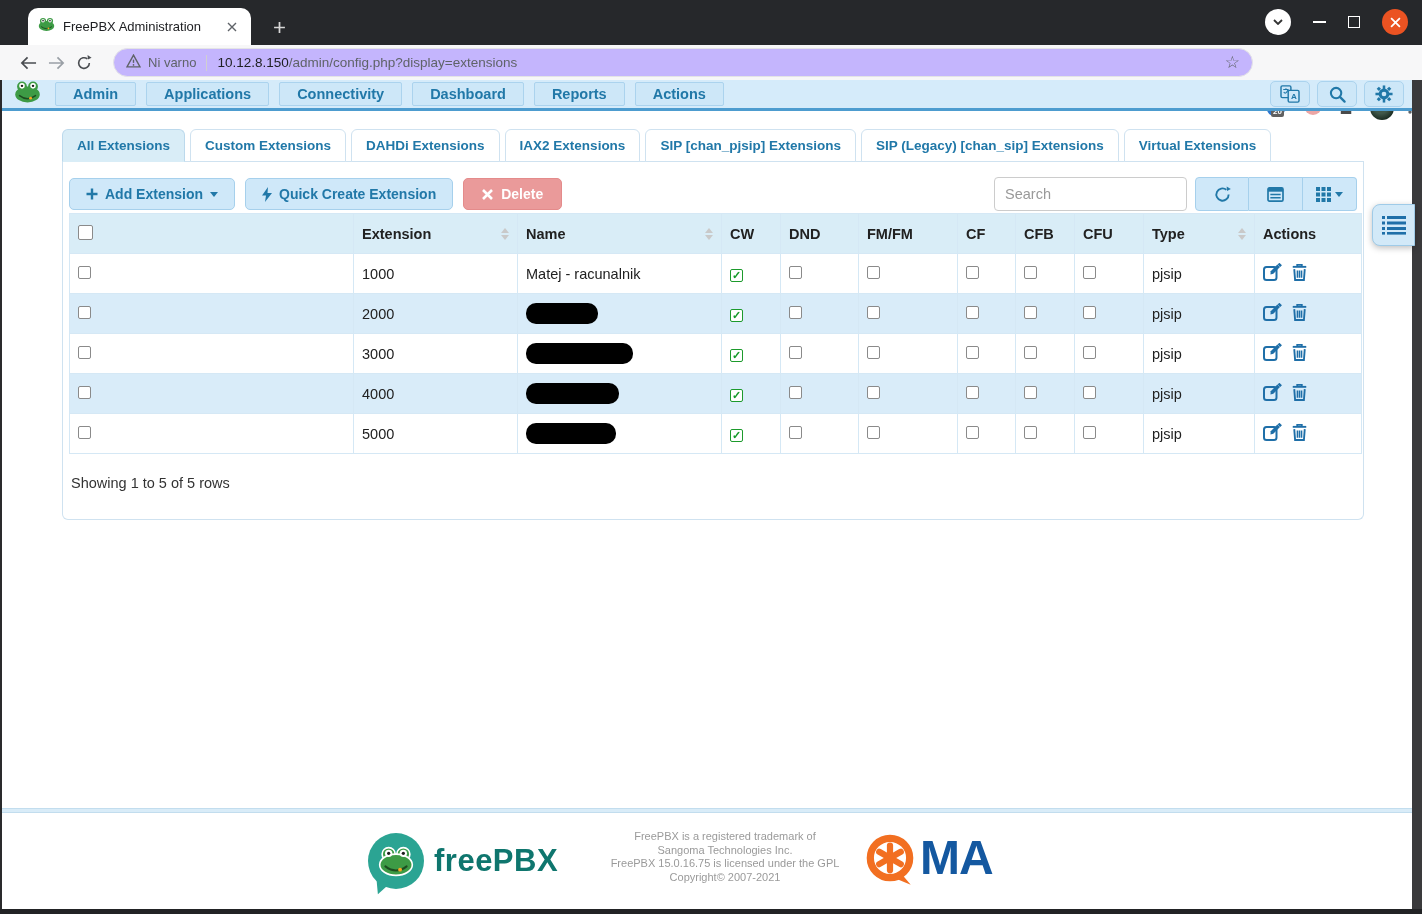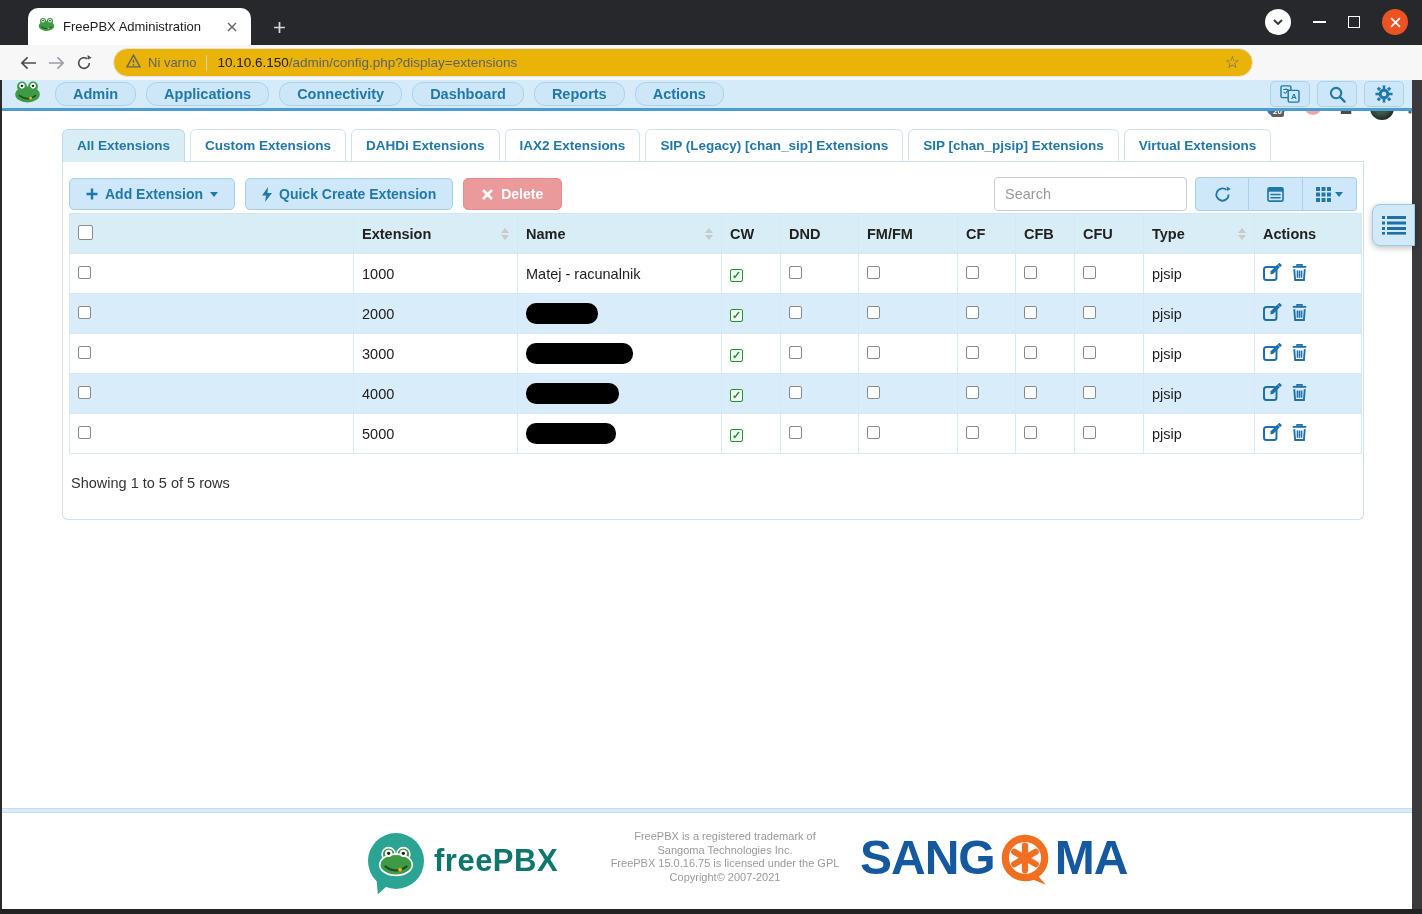--- a/index.html
+++ b/index.html
@@ -14,35 +14,35 @@
   .btab-close svg { display:block; }
   .newtab { position:absolute; left:266px; top:14px; width:26px; height:26px; display:flex; align-items:center; justify-content:center; border-radius:50%; }
   .winctl { position:absolute; right:14px; top:9px; display:flex; align-items:center; gap:22px; }
   .wc-circle { width:26px; height:26px; border-radius:50%; background:#fff; display:flex; align-items:center; justify-content:center; }
   .wc-min { width:13px; height:2px; background:#fff; }
   .wc-max { width:12px; height:12px; border:1.6px solid #fff; }
   .wc-close { width:26px; height:26px; border-radius:50%; background:#eb5322; display:flex; align-items:center; justify-content:center; }
 
   .toolbar { position:absolute; left:0; top:45px; width:1422px; height:35px; background:#f7f7f8; display:flex; align-items:center; }
   .navbtn { width:28px; height:28px; display:flex; align-items:center; justify-content:center; border-radius:50%; }
-  .omnibox { position:absolute; left:113px; top:3px; width:1140px; height:29px; background:#eab308; border:1px solid #e4e4e6; border-radius:15px; display:flex; align-items:center; padding:0 12px; }
+  .omnibox { position:absolute; left:113px; top:3px; width:1140px; height:29px; background:#c4b5fd; border:1px solid #e4e4e6; border-radius:15px; display:flex; align-items:center; padding:0 12px; }
   .sec-label { font-size:13px; color:#5f6368; margin:0 10px 0 7px; }
   .omni-div { width:1px; height:16px; background:#d0d0d0; margin-right:10px; }
   .url-domain { font-size:13.5px; color:#202124; }
   .url-path { font-size:13.5px; color:#5f6368; }
   .omni-star { margin-left:auto; font-size:17px; color:#5f6368; }
   .extrow { position:absolute; right:10px; top:45px; height:35px; display:flex; align-items:center; gap:14px; }
   .badge20 { position:absolute; left:6px; top:10px; background:#616161; color:#fff; font-size:8px; font-weight:bold; padding:1px 2px; border-radius:2px; }
   .avatar { width:24px; height:24px; border-radius:50%; background:radial-gradient(circle at 45% 40%, #41584a 0 40%, #1a2a20 75%); }
 
   
   .fpbx-nav { position:absolute; left:0; top:80px; width:1422px; height:31px; background:#d5ebfa; border-bottom:3px solid #4d9ccf; display:flex; align-items:center; }
   .frog-wrap { margin:0 14px 0 14px; }
   .nav-items { display:flex; gap:10px; }
-  .nav-item { background:#cde7f8; border:1px solid #abd3ee; border-radius:11px; color:#2178a8; font-weight:bold; font-size:14.5px; padding:3px 17px; cursor:pointer; }
+  .nav-item { background:#cde7f8; border:1px solid #abd3ee; border-radius:2px; color:#2178a8; font-weight:bold; font-size:14.5px; padding:3px 17px; cursor:pointer; }
   .nav-right { margin-left:auto; margin-right:18px; display:flex; gap:7px; }
   .nav-iconbtn { width:40px; height:26px; background:#cde7f8; border:1px solid #abd3ee; border-radius:5px; display:flex; align-items:center; justify-content:center; }
 
   
   .content { position:absolute; left:2px; top:114px; width:1156px; height:694px; background:#fff; }
   .fpbx-tabs { position:absolute; left:60px; top:15px; width:1302px; display:flex; gap:5px; border-bottom:1px solid #cfe2f0; align-items:flex-end; }
   .ftab { position:relative; margin-bottom:-1px; background:#fff; border:1px solid #cfe2f0; border-radius:6px 6px 0 0; color:#2178a8; font-weight:bold; font-size:13.5px; padding:8px 14px; white-space:nowrap; cursor:pointer; }
   .ftab.active { background:#d9edf7; border-color:#bcd9ec; border-bottom-color:#d9edf7; }
 
   .panel { position:absolute; left:60px; top:48px; width:1302px; height:358px; border:1px solid #cfe2f0; border-top:none; border-radius:0 0 6px 6px; background:#fff; padding:15px 6px 0 6px; }
@@ -164,21 +164,21 @@
     <div class="omnibox">
       <span>
         <svg width="15" height="14" viewBox="0 0 16 15">
             <path d="M8 1.2 L15 13.8 H1 Z" fill="none" stroke="#5f6368" stroke-width="1.5"></path>
             <path d="M8 6 V9.5" stroke="#5f6368" stroke-width="1.5"></path>
             <circle cx="8" cy="11.7" r="0.9" fill="#5f6368"></circle>
           </svg>
       </span>
       <span class="sec-label">Ni varno</span>
       <span class="omni-div"></span>
-      <span class="url-domain">10.10.6.150</span>
+      <span class="url-domain">10.12.8.150</span>
         <span class="url-path">/admin/config.php?display=extensions</span>
       <span class="omni-star">☆</span>
     </div>
     <div class="extrow">
       <span style="position:relative;width:24px;height:24px">
         <svg width="22" height="22" viewBox="0 0 22 22">
             <circle cx="11" cy="11" r="8" fill="none" stroke="#2e77d0" stroke-width="3.4" stroke-dasharray="5 3.2"></circle>
           </svg>
         <span class="badge20">20</span>
       </span>
@@ -259,22 +259,22 @@
       </span>
     </div>
   </div>
 
   <div class="content">
     <div class="fpbx-tabs" id="fpbx-tabs">
         <div class="ftab active">All Extensions</div>
         <div class="ftab">Custom Extensions</div>
         <div class="ftab">DAHDi Extensions</div>
         <div class="ftab">IAX2 Extensions</div>
+        <div class="ftab">SIP [chan_pjsip] Extensions</div>
         <div class="ftab">SIP (Legacy) [chan_sip] Extensions</div>
-        <div class="ftab">SIP [chan_pjsip] Extensions</div>
         <div class="ftab">Virtual Extensions</div>
       </div>
 
     <div class="panel">
       <div class="actionbar">
         <button class="btn-blue">
           <svg width="12" height="12" viewBox="0 0 12 12">
               <path d="M6 0.5 V11.5 M0.5 6 H11.5" stroke="#2178a8" stroke-width="2.4"></path>
             </svg>
           <span>Add Extension</span>
@@ -553,21 +553,20 @@
       <div class="fp-tail"></div>
     </div>
     <div class="fp-text">freePBX</div>
     <div class="ft-center" id="ft-center">
         <div>FreePBX is a registered trademark of</div>
         <div>Sangoma Technologies Inc.</div>
         <div>FreePBX 15.0.16.75 is licensed under the GPL</div>
         <div>Copyright© 2007-2021</div>
       </div>
     <div class="sangoma">
-      <span class="sg-txt">SANG</span>
       <span class="sg-bubble">
         <svg width="58" height="58" viewBox="0 0 56 56">
             <circle cx="28" cy="26" r="19" fill="none" stroke="#f26f21" stroke-width="7"></circle>
             <path d="M38 40 L48 52 L31 45 Z" fill="#f26f21"></path>
             <g stroke="#f26f21" stroke-width="6" stroke-linecap="round">
               <path d="M28 14 V38"></path>
               <path d="M17.6 20 L38.4 32"></path>
               <path d="M38.4 20 L17.6 32"></path>
             </g>
           </svg>

